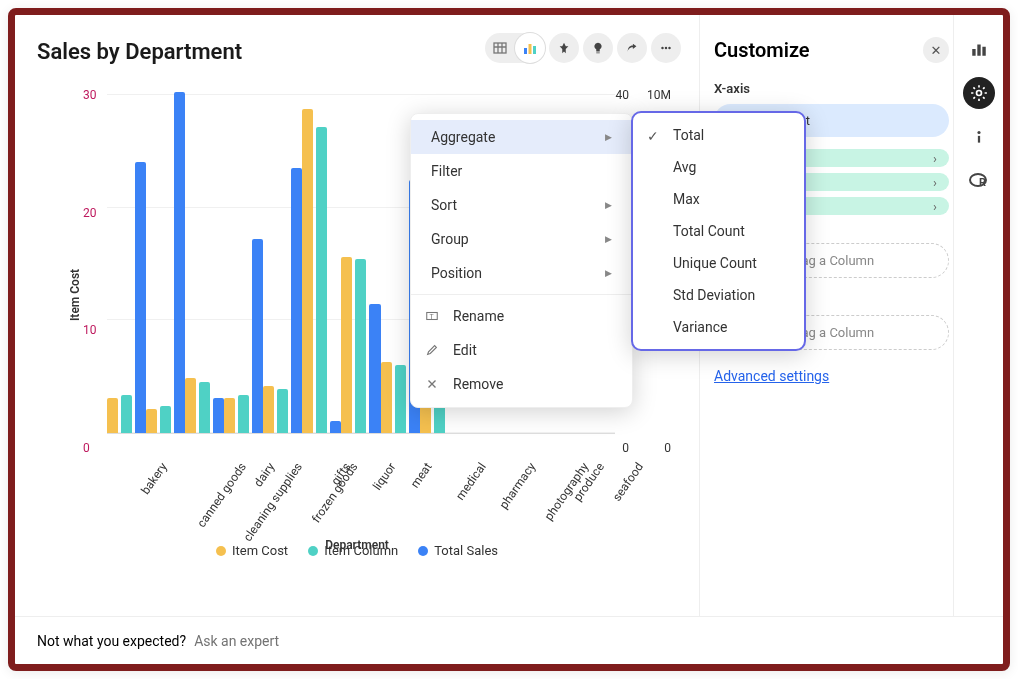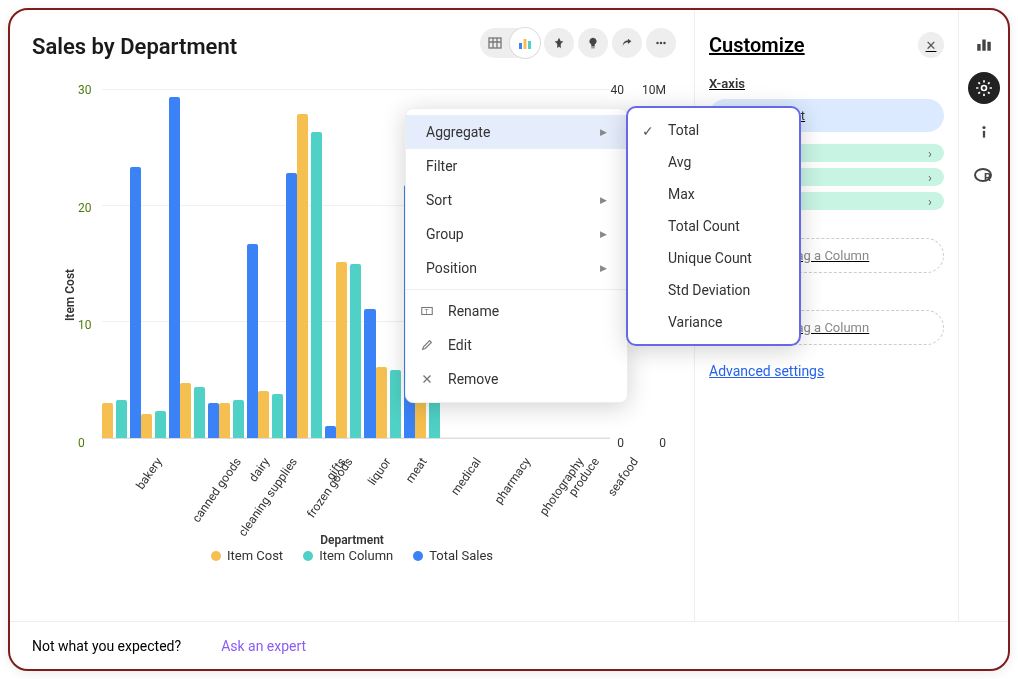--- a/index.html
+++ b/index.html
@@ -1,44 +1,44 @@
 <!DOCTYPE html>
 <html><head>
 <meta charset="utf-8">
 <style>
 * { box-sizing: border-box; margin: 0; padding: 0; }
 body { font-family: -apple-system, BlinkMacSystemFont, "Segoe UI", Roboto, Helvetica, Arial, sans-serif; background: #fff; width: 1018px; height: 679px; position: relative; overflow: hidden; }
-.card { position: absolute; left: 8px; top: 8px; right: 8px; bottom: 8px; border: 2px solid #7f1d1d; border-radius: 20px; box-shadow: 0 2px 12px rgba(0,0,0,0.08); background: #fff; overflow: hidden; }
+.card { position: absolute; left: 8px; top: 8px; right: 8px; bottom: 8px; border: 7px solid #7f1d1d; border-radius: 8px; box-shadow: 0 2px 12px rgba(0,0,0,0.08); background: #fff; overflow: hidden; }
 .main { position: absolute; left: 0; top: 0; width: 684px; bottom: 48px; }
 .title { position: absolute; left: 22px; top: 24px; font-size: 22px; font-weight: 600; color: #1a1a1a; }
 .toolbar { position: absolute; right: 18px; top: 18px; display: flex; gap: 4px; align-items: center; }
 .toolbar .pills { display: flex; background: #eee; border-radius: 18px; }
 .tb-btn { width: 30px; height: 30px; border-radius: 50%; display: flex; align-items: center; justify-content: center; background: transparent; color: #444; }
 .tb-btn.round { background: #eee; }
 .tb-btn.active { background: #fff; box-shadow: 0 0 0 1px #ddd; }
 .chart-area { position: absolute; left: 28px; top: 70px; right: 28px; bottom: 112px; }
 .yaxis-label { position: absolute; left: 6px; top: 50%; transform: translateY(-50%) rotate(-90deg); transform-origin: center; font-size: 12px; font-weight: 600; color: #333; }
-.ytick { position: absolute; left: 40px; font-size: 12px; color: #4d7c0f; transform: translateY(-50%); }
+.ytick { position: absolute; left: 40px; font-size: 12px; color: #be185d; transform: translateY(-50%); }
 .ytick2 { position: absolute; font-size: 12px; color: #333; transform: translateY(-50%); }
 .ytick3 { position: absolute; font-size: 12px; color: #333; transform: translateY(-50%); }
 .plot { position: absolute; left: 64px; right: 56px; top: 10px; bottom: 70px; border-bottom: 1px solid #ddd; }
 .gridline { position: absolute; left: 0; right: 0; height: 1px; background: #f0f0f0; }
 .group { position: absolute; bottom: 0; display: flex; gap: 3px; align-items: flex-end; justify-content: center; }
 .bar { width: 13px; border-radius: 2px 2px 0 0; }
 .c1 { background: #F5C04F; }
 .c2 { background: #4FD1C5; }
 .c3 { background: #3B82F6; }
 .xtick { position: absolute; font-size: 12px; color: #333; transform: rotate(-55deg); transform-origin: right top; white-space: nowrap; text-align: right; }
 .xaxis-label { position: absolute; bottom: -98px; left: 50%; transform: translateX(-50%); font-size: 12px; font-weight: 600; color: #333; }
 .legend { position: absolute; bottom: 58px; left: 0; right: 0; display: flex; gap: 20px; justify-content: center; font-size: 13px; color: #333; }
 .legend-item { display: flex; align-items: center; gap: 6px; }
 .legend-dot { width: 10px; height: 10px; border-radius: 50%; }
 .footer { position: absolute; left: 0; right: 0; bottom: 0; height: 48px; border-top: 1px solid #eee; display: flex; align-items: center; padding: 0 22px; font-size: 14px; gap: 8px; }
-.footer a { color: #8b5cf6; text-decoration: none; margin-left: 32px; }
-.customize { position: absolute; left: 684px; top: 0; width: 264px; bottom: 48px; border-left: 1px solid #eee; padding: 22px 14px; text-decoration: underline; }
+.footer a { color: #737373; text-decoration: none; }
+.customize { position: absolute; left: 684px; top: 0; width: 264px; bottom: 48px; border-left: 1px solid #eee; padding: 22px 14px; }
 .customize-header { display: flex; justify-content: space-between; align-items: center; margin-bottom: 18px; }
 .customize-header h2 { font-size: 20px; font-weight: 600; }
 .close-btn { width: 26px; height: 26px; border-radius: 50%; background: #eee; display: flex; align-items: center; justify-content: center; font-size: 13px; color: #555; }
 .section-label { font-size: 13px; font-weight: 600; color: #333; margin: 14px 0 8px; }
 .pill-field { background: #DBEAFE; border-radius: 18px; padding: 9px 14px; font-size: 13px; display: flex; align-items: center; gap: 6px; color: #333; margin-bottom: 6px; position: relative; }
 .pill-green { background: #C8F4E4; }
 .drop-field { border: 1px dashed #ccc; border-radius: 18px; padding: 9px 14px; font-size: 13px; color: #888; text-align: center; margin-bottom: 6px; }
 .chev { position: absolute; right: 12px; color: #666; }
 .adv-link { color: #2563EB; font-size: 14px; margin-top: 18px; display: block; }
 .rail { position: absolute; right: 0; top: 0; width: 50px; bottom: 48px; border-left: 1px solid #eee; display: flex; flex-direction: column; align-items: center; padding-top: 18px; gap: 12px; }

